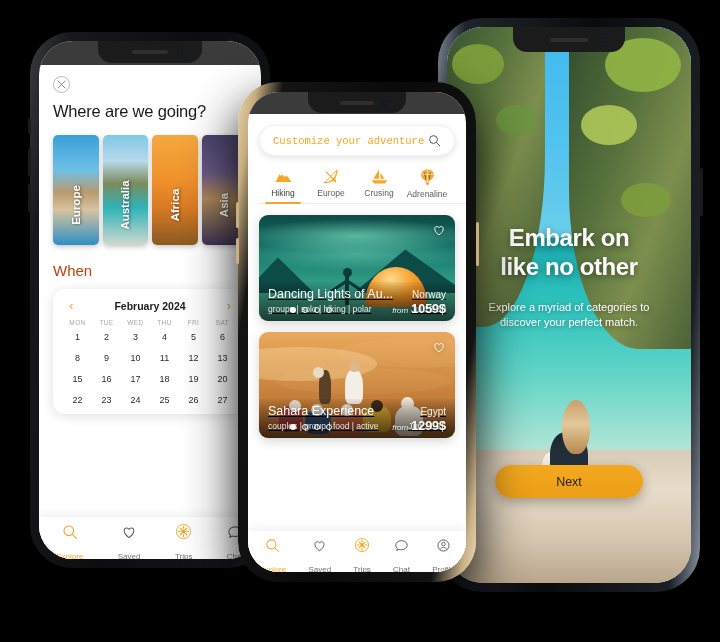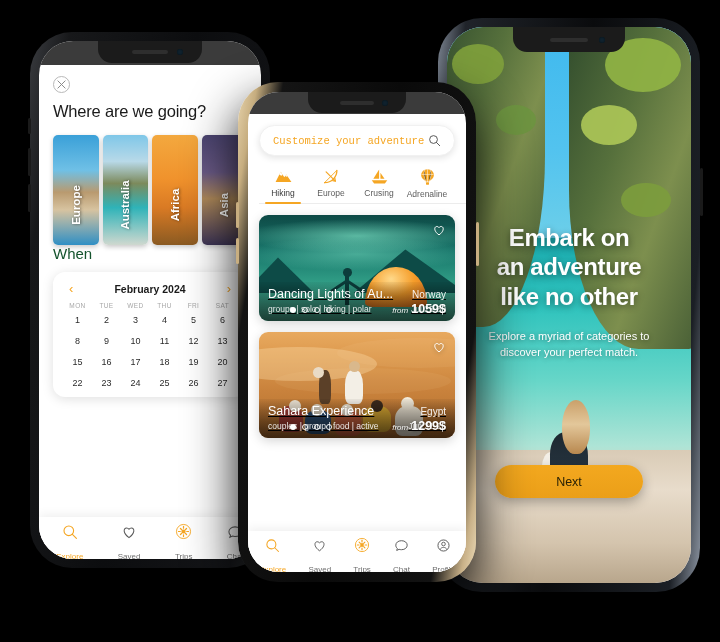--- a/index.html
+++ b/index.html
@@ -60,21 +60,21 @@
     flex: 1; border-radius: 5px; position: relative; overflow: hidden;
     box-shadow: 0 2px 5px rgba(0,0,0,.22);
   }
   .dest-card .lbl {
     position: absolute; left: 50%; bottom: 8px; transform-origin: center;
     transform: translateX(-50%) rotate(-90deg);
     color: #fff; font-size: 11.5px; font-weight: 700; white-space: nowrap;
     text-shadow: 0 1px 3px rgba(0,0,0,.55);
     bottom: 34px;
   }
-  .when-title { font-size: 15px; color: #14532d; }
+  .when-title { font-size: 15px; color: #c2410c; margin-top: 17px; }
   .cal {
     margin-top: 10px; background: #fff; border-radius: 12px;
     box-shadow: 0 2px 12px rgba(0,0,0,.13); padding: 10px 10px 0;
     height: 125px; overflow: hidden;
   }
   .cal-head { display: flex; align-items: center; justify-content: space-between; padding: 0 6px; }
   .cal-head .mon { font-size: 10.5px; font-weight: 700; color: #1b1b1b; }
   .cal-head .arw { color: #f5a623; font-size: 13px; line-height: 1; }
   .cal-grid { display: grid; grid-template-columns: repeat(6,1fr); margin-top: 7px; }
   .cal-grid .dow { font-size: 6.5px; color: #a8a8a8; text-align: center; letter-spacing: .4px; }
@@ -405,21 +405,20 @@
         <div class="rp-girl">
           <span class="towel"></span>
           <span class="body"></span>
           <span class="hair"></span>
         </div>
       </div>
 
       <div class="rp-overlay">
         <div class="rp-head">
           <div>Embark on</div>
-          <div>an adventure</div>
           <div>like no other</div>
         </div>
         <div class="rp-sub">
           <div>Explore a myriad of categories to</div>
           <div>discover your perfect match.</div>
         </div>
       </div>
 
       <div class="rp-next">Next</div>
     </div>

